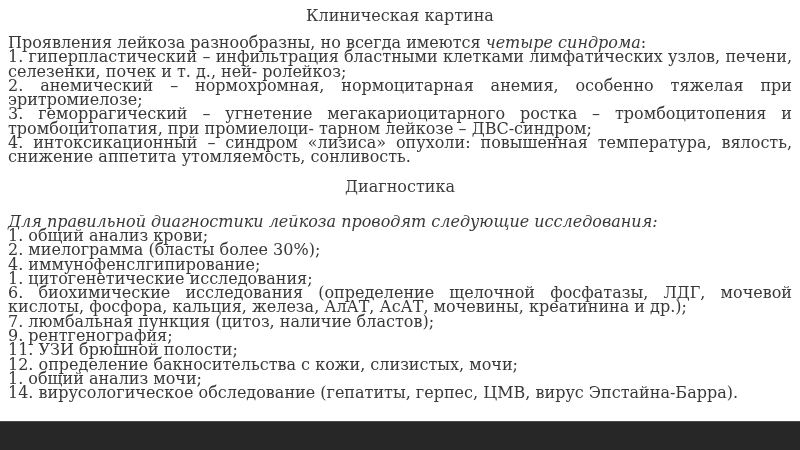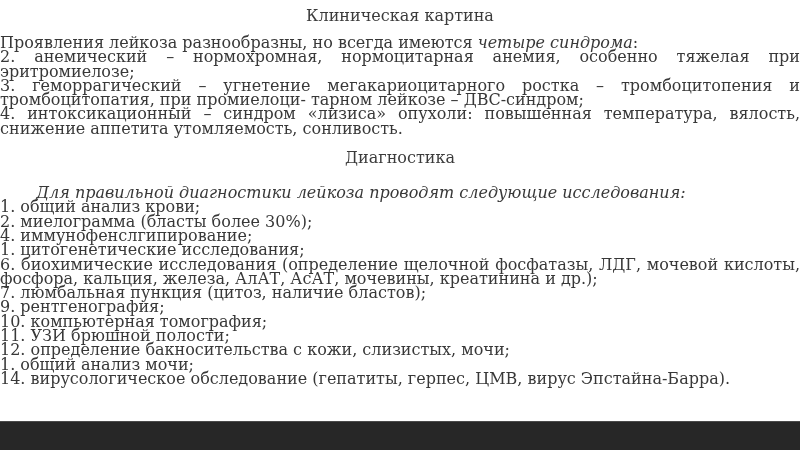--- a/index.html
+++ b/index.html
@@ -5,71 +5,71 @@
   * { box-sizing: border-box; }
   html, body { margin: 0; padding: 0; }
   body {
     width: 800px; height: 450px;
     background: #ffffff;
     font-family: "DejaVu Serif", "Liberation Serif", serif;
     color: #383838;
     position: relative;
     overflow: hidden;
   }
-  .slide { padding: 0 0; }
+  .slide { padding: 0 8px; }
   .slide-title {
     text-align: center;
     font-size: 16px;
     font-weight: normal;
     color: #3b3b3b;
     margin: 6px 0 11px 0;
   }
   .slide-title.second { margin: 12px 0 19px 0; }
   .text-block {
     font-size: 16px;
     line-height: 14.3px;
     text-align: justify;
   }
   .line { margin: 0; }
-  .intro-italic { font-style: italic; margin-left: 36px; }
+  .intro-italic { font-style: italic; }
   em { font-style: italic; }
   .footer-bar {
     position: absolute;
     left: 0; bottom: 0;
     width: 800px; height: 29px;
     background: #272727;
     border-top: 1px solid #4a4a4a;
   }
 </style>
 </head>
 <body>
 
 <div class="slide">
 
   <div class="slide-title">Клиническая картина</div>
 
   <div class="text-block">
     <p class="line"><span>Проявления лейкоза разнообразны, но всегда имеются </span><em>четыре синдрома</em><span>:</span></p>
+    <p class="line">1. гиперпластический – инфильтрация бластными клетками лимфатических узлов, печени, селезенки, почек и т. д., ней- ролейкоз;</p>
     <p class="line">2. анемический – нормохромная, нормоцитарная анемия, особенно тяжелая при эритромиелозе;</p>
     <p class="line">3. геморрагический – угнетение мегакариоцитарного ростка – тромбоцитопения и тромбоцитопатия, при промиелоци- тарном лейкозе – ДВС-синдром;</p>
     <p class="line">4. интоксикационный – синдром «лизиса» опухоли: повышенная температура, вялость, снижение аппетита утомляемость, сонливость.</p>
   </div>
 
   <div class="slide-title second">Диагностика</div>
 
   <div class="text-block">
     <p class="line intro-italic">Для правильной диагностики лейкоза проводят следующие исследования:</p>
     <p class="line">1. общий анализ крови;</p>
     <p class="line">2. миелограмма (бласты более 30%);</p>
     <p class="line">4. иммунофенслгипирование;</p>
     <p class="line">1. цитогенетические исследования;</p>
     <p class="line">6. биохимические исследования (определение щелочной фосфатазы, ЛДГ, мочевой кислоты, фосфора, кальция, железа, АлАТ, АсАТ, мочевины, креатинина и др.);</p>
     <p class="line">7. люмбальная пункция (цитоз, наличие бластов);</p>
     <p class="line">9. рентгенография;</p>
-    <p class="line">10. компьютерная томография;</p>
     <p class="line">11. УЗИ брюшной полости;</p>
     <p class="line">12. определение бакносительства с кожи, слизистых, мочи;</p>
     <p class="line">1. общий анализ мочи;</p>
     <p class="line">14. вирусологическое обследование (гепатиты, герпес, ЦМВ, вирус Эпстайна-Барра).</p>
   </div>
 
 </div>
 
 <div class="footer-bar"></div>
 

